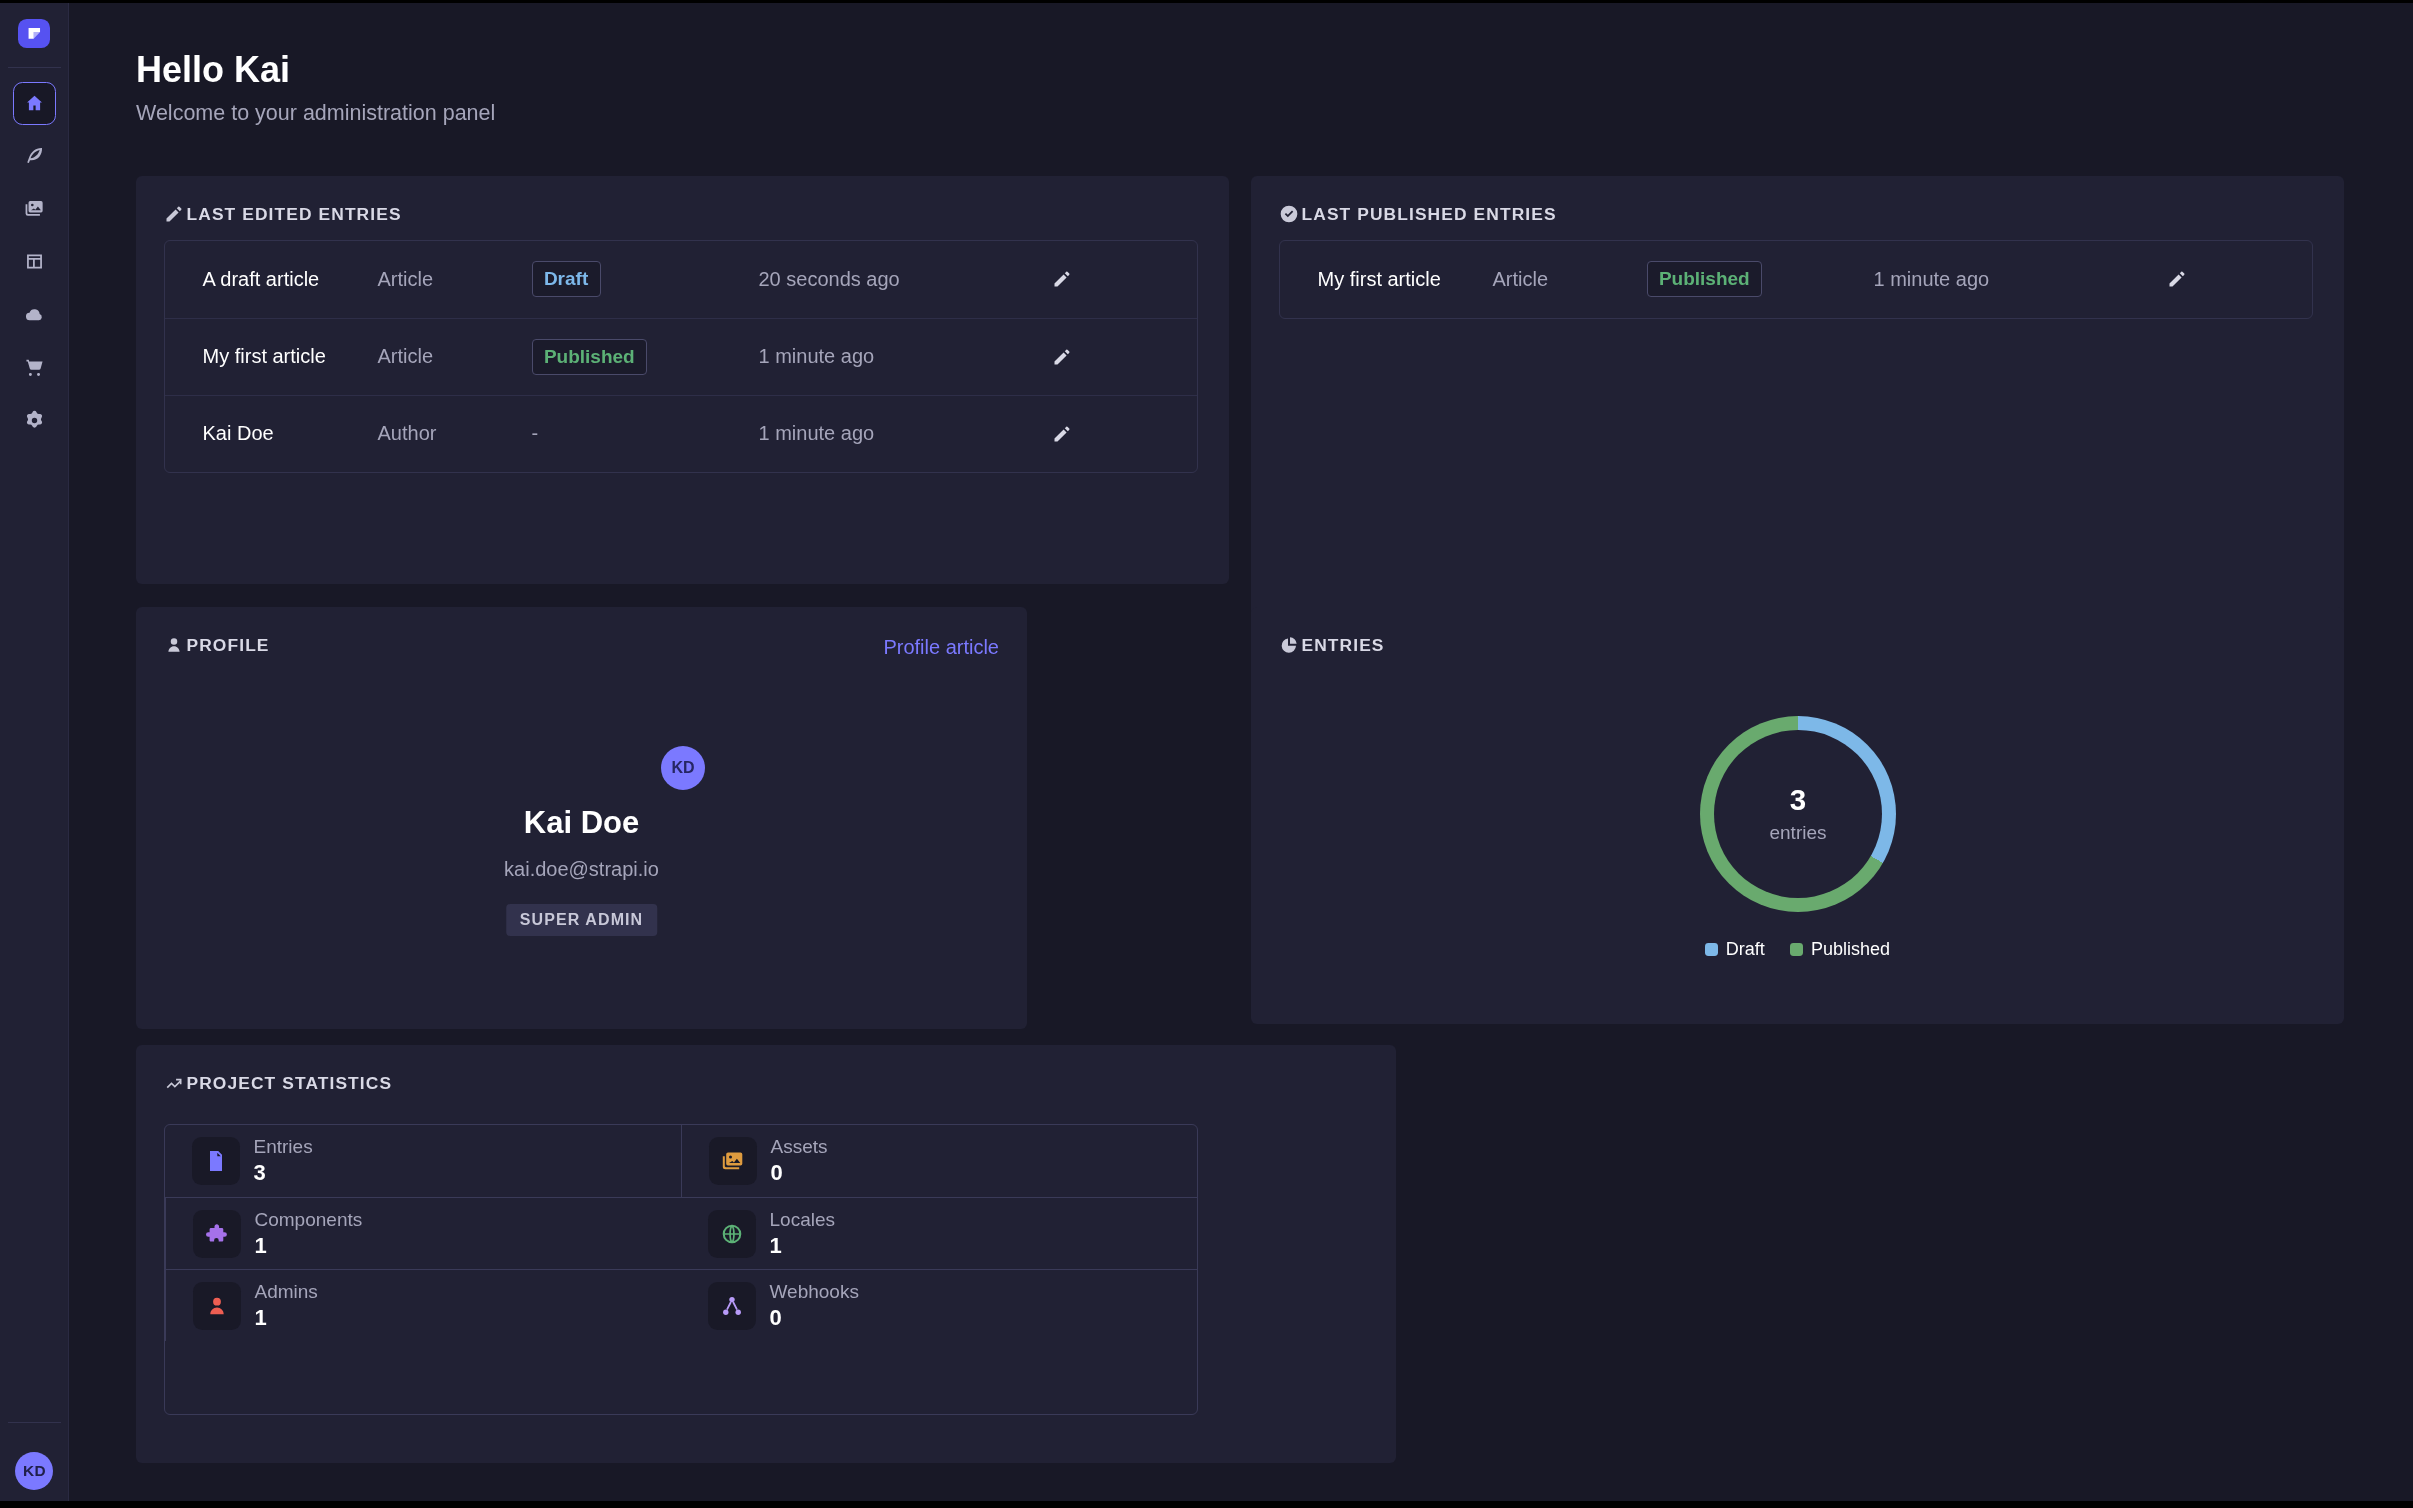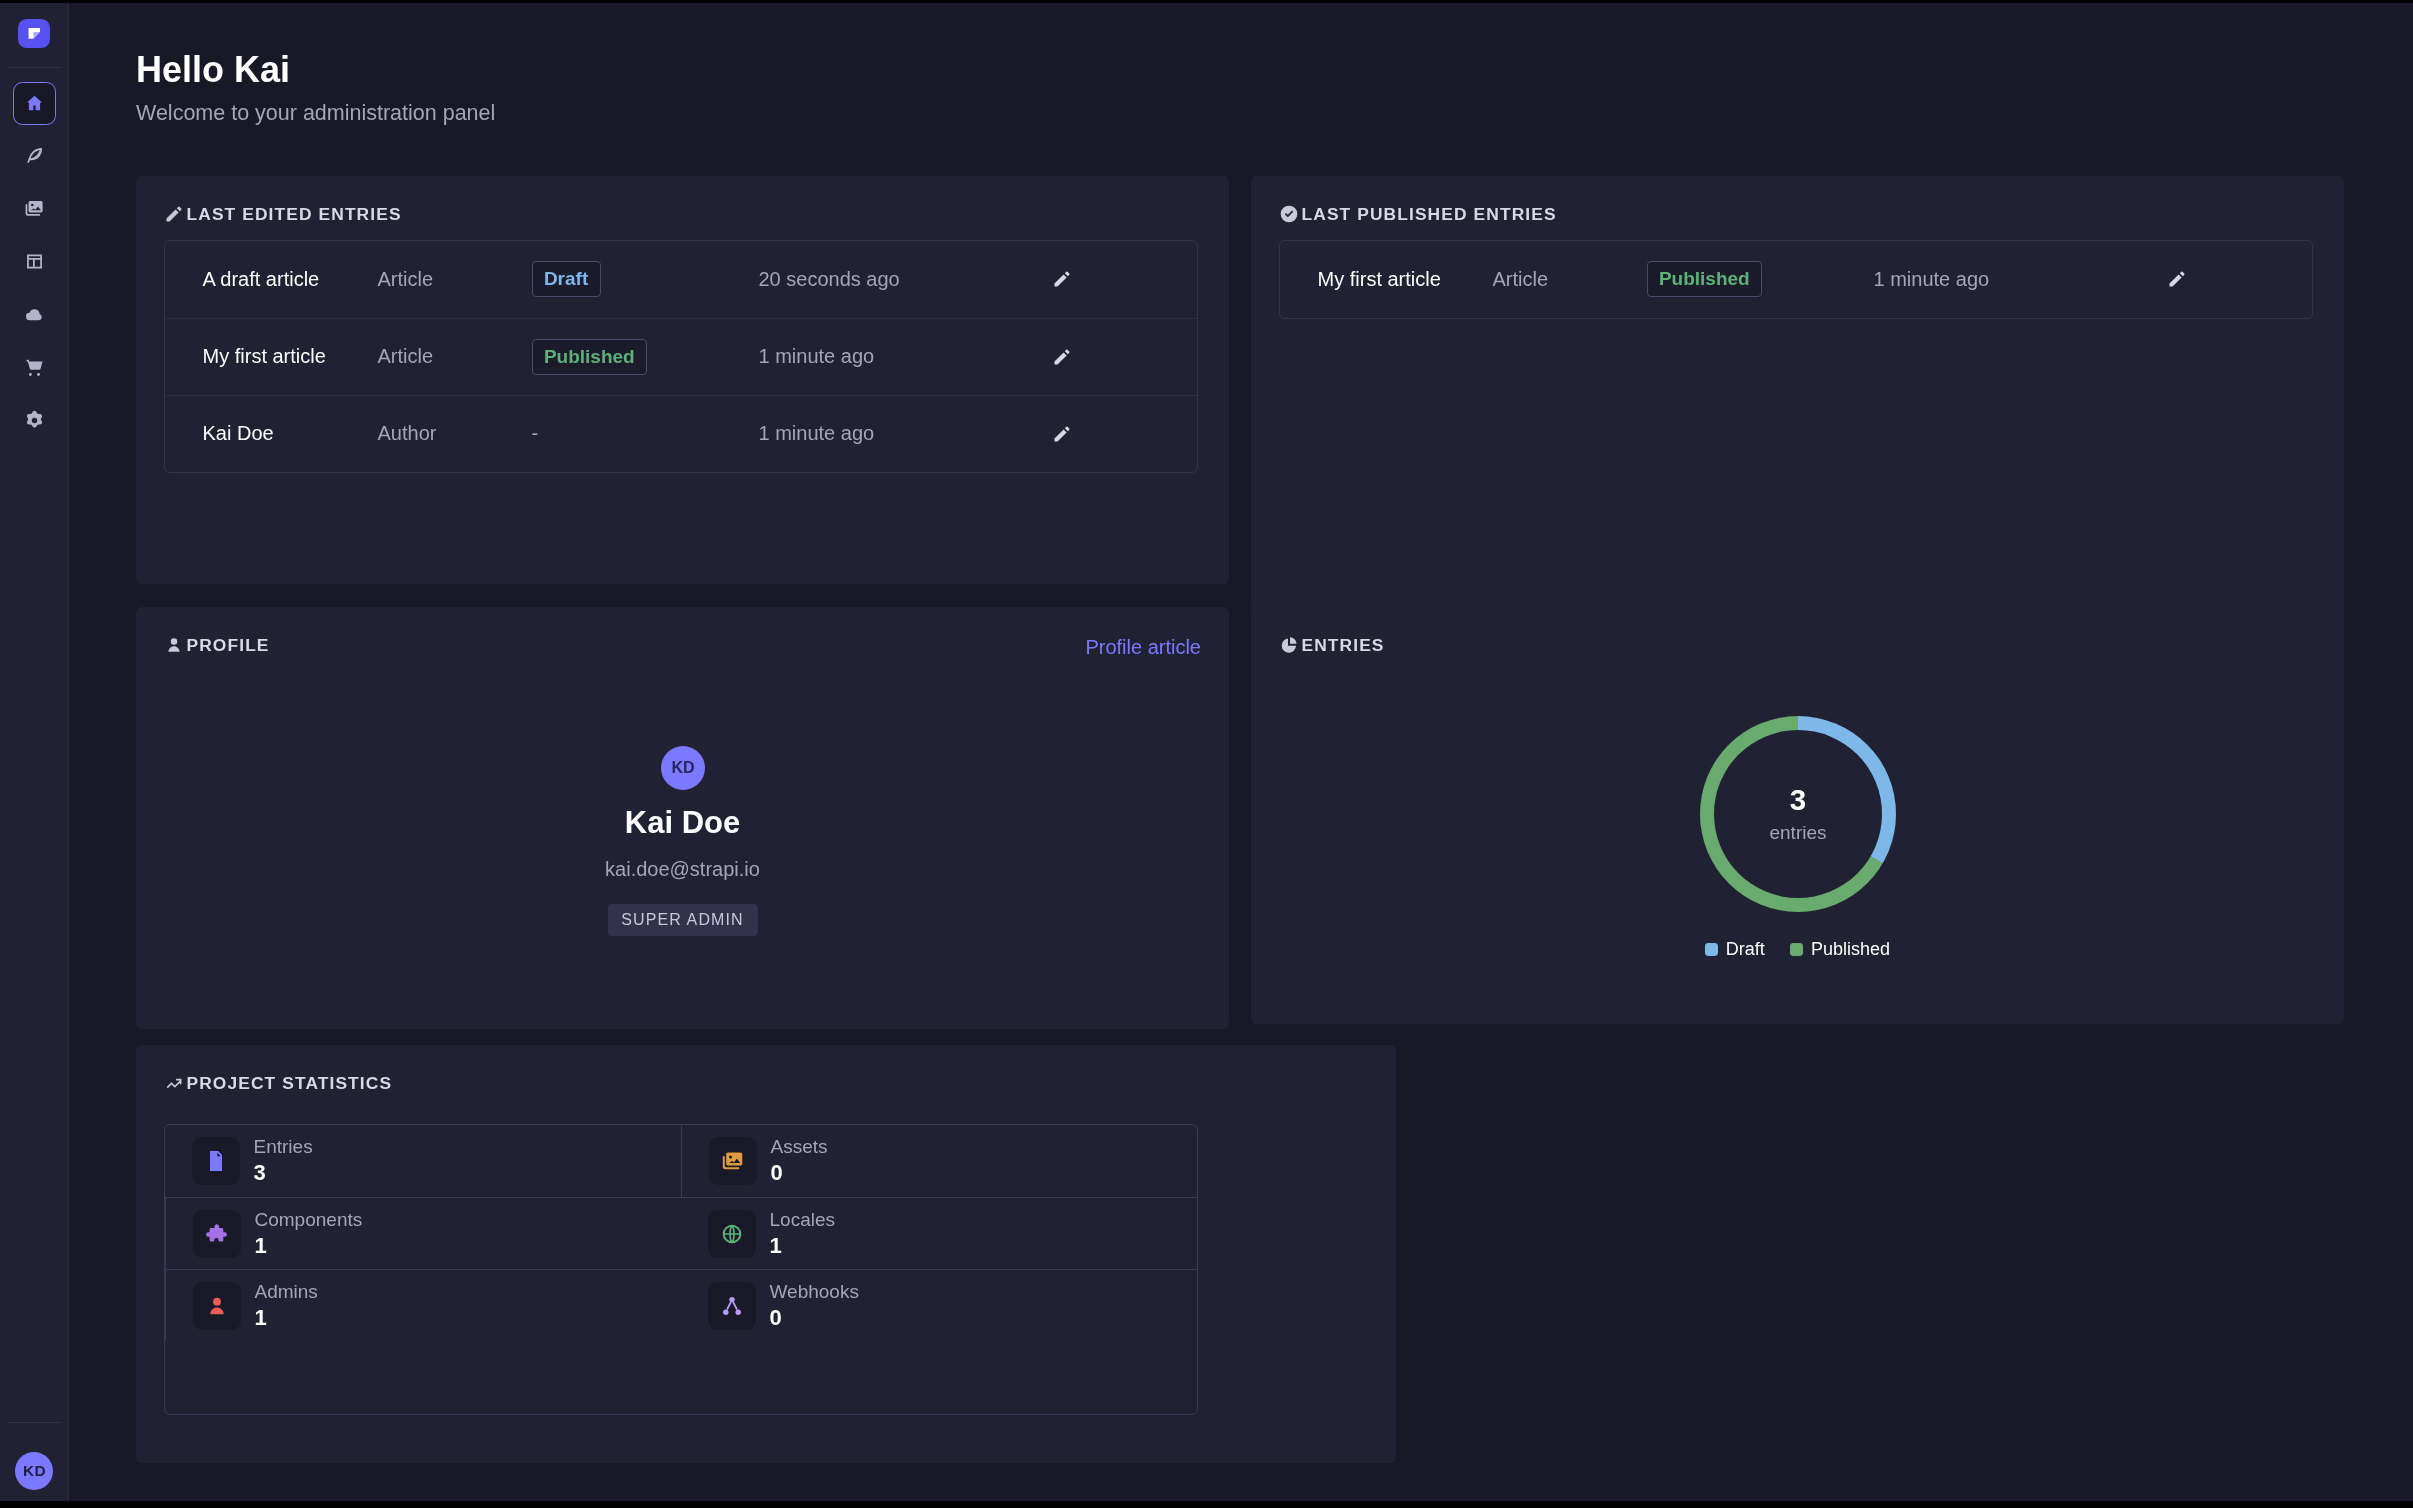--- a/index.html
+++ b/index.html
@@ -23,21 +23,21 @@
                display:flex; align-items:center; justify-content:center; cursor:pointer; letter-spacing:0.3px; }
 
   
   .main { position:absolute; left:70px; top:0; right:0; bottom:0; }
   .h1 { position:absolute; left:66px; top:46px; font-size:36px; font-weight:700; color:#fff; }
   .sub { position:absolute; left:66px; top:98px; font-size:21.5px; color:#a5a5ba; }
 
   .panel { position:absolute; background:#212134; border-radius:6px; }
   .p-edited    { left:66px;   top:173px;  width:1093px; height:408px; }
   .p-published { left:1181px; top:173px;  width:1093px; height:485px; }
-  .p-profile   { left:66px;   top:604px;  width:1093px; height:422px; }
+  .p-profile   { left:66px;   top:604px;  width:891px; height:422px; }
   .p-entries   { left:1181px; top:604px;  width:1093px; height:417px; }
   .p-stats     { left:66px;   top:1042px; width:1260px; height:418px; }
 
   .p-title { position:absolute; top:27px; left:27.5px; height:23px; display:flex; align-items:center; gap:3px;
              color:#d9d9e6; }
   .p-title .ticon { width:20px; height:20px; color:#c9c9d8; flex:none; display:flex; }
   .p-title .ticon svg { width:20px; height:20px; fill:currentColor; }
   .p-title .ttext { font-size:17.4px; font-weight:700; letter-spacing:1.1px; }
 
   
@@ -63,21 +63,21 @@
                   text-decoration:none; cursor:pointer; }
   .pf-avatar { position:absolute; top:139px; left:525px; width:44px; height:44px; border-radius:50%;
                background:#7b79ff; color:#262663; font-weight:700; font-size:16px;
                display:flex; align-items:center; justify-content:center; }
   .pf-name { position:absolute; top:198px; left:0; width:100%; text-align:center;
              font-size:31px; font-weight:700; color:#fff; }
   .pf-email { position:absolute; top:251px; left:0; width:100%; text-align:center;
               font-size:20px; color:#a5a5ba; }
   .pf-role { position:absolute; top:297px; left:50%; transform:translateX(-50%);
              background:#32324d; border-radius:4px; padding:7.4px 14px;
-             font-size:16px; font-weight:400; letter-spacing:1.1px; color:#c8c8d8; }
+             font-size:16px; font-weight:700; letter-spacing:1.1px; color:#c8c8d8; }
 
   
   .donut { position:absolute; left:449px; top:109px; width:196px; height:196px; border-radius:50%;
            background:conic-gradient(#7db8e8 0deg 120deg, #69aa6e 120deg 360deg); }
   .donut-hole { position:absolute; inset:14px; border-radius:50%; background:#212134;
                 display:flex; flex-direction:column; align-items:center; justify-content:center; gap:5.4px; }
   .donut-num { font-size:29.5px; font-weight:700; color:#fff; }
   .donut-cap { font-size:19px; color:#a5a5ba; }
   .legend { position:absolute; top:332px; left:0; width:100%; display:flex; justify-content:center;
             gap:25.5px; align-items:center; }

